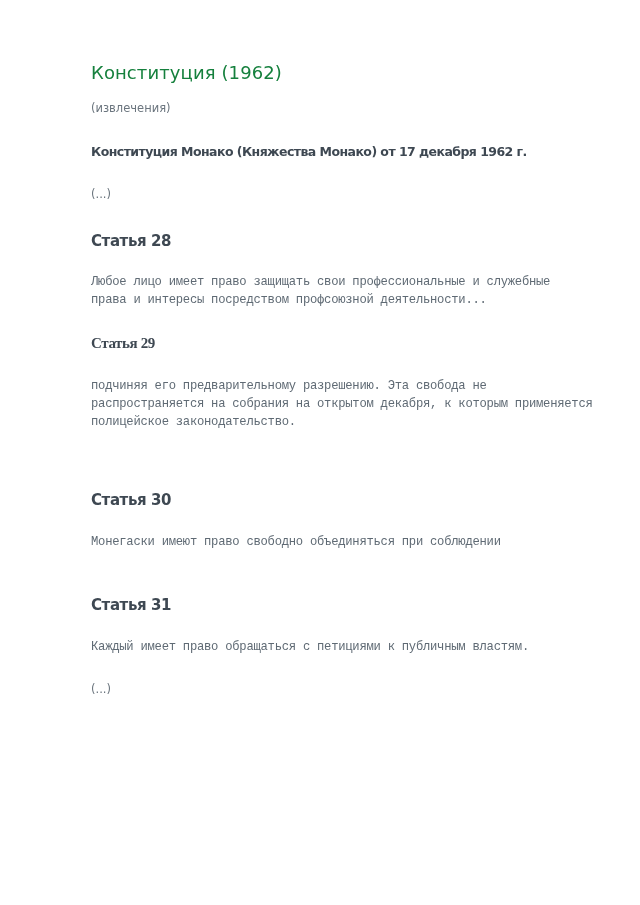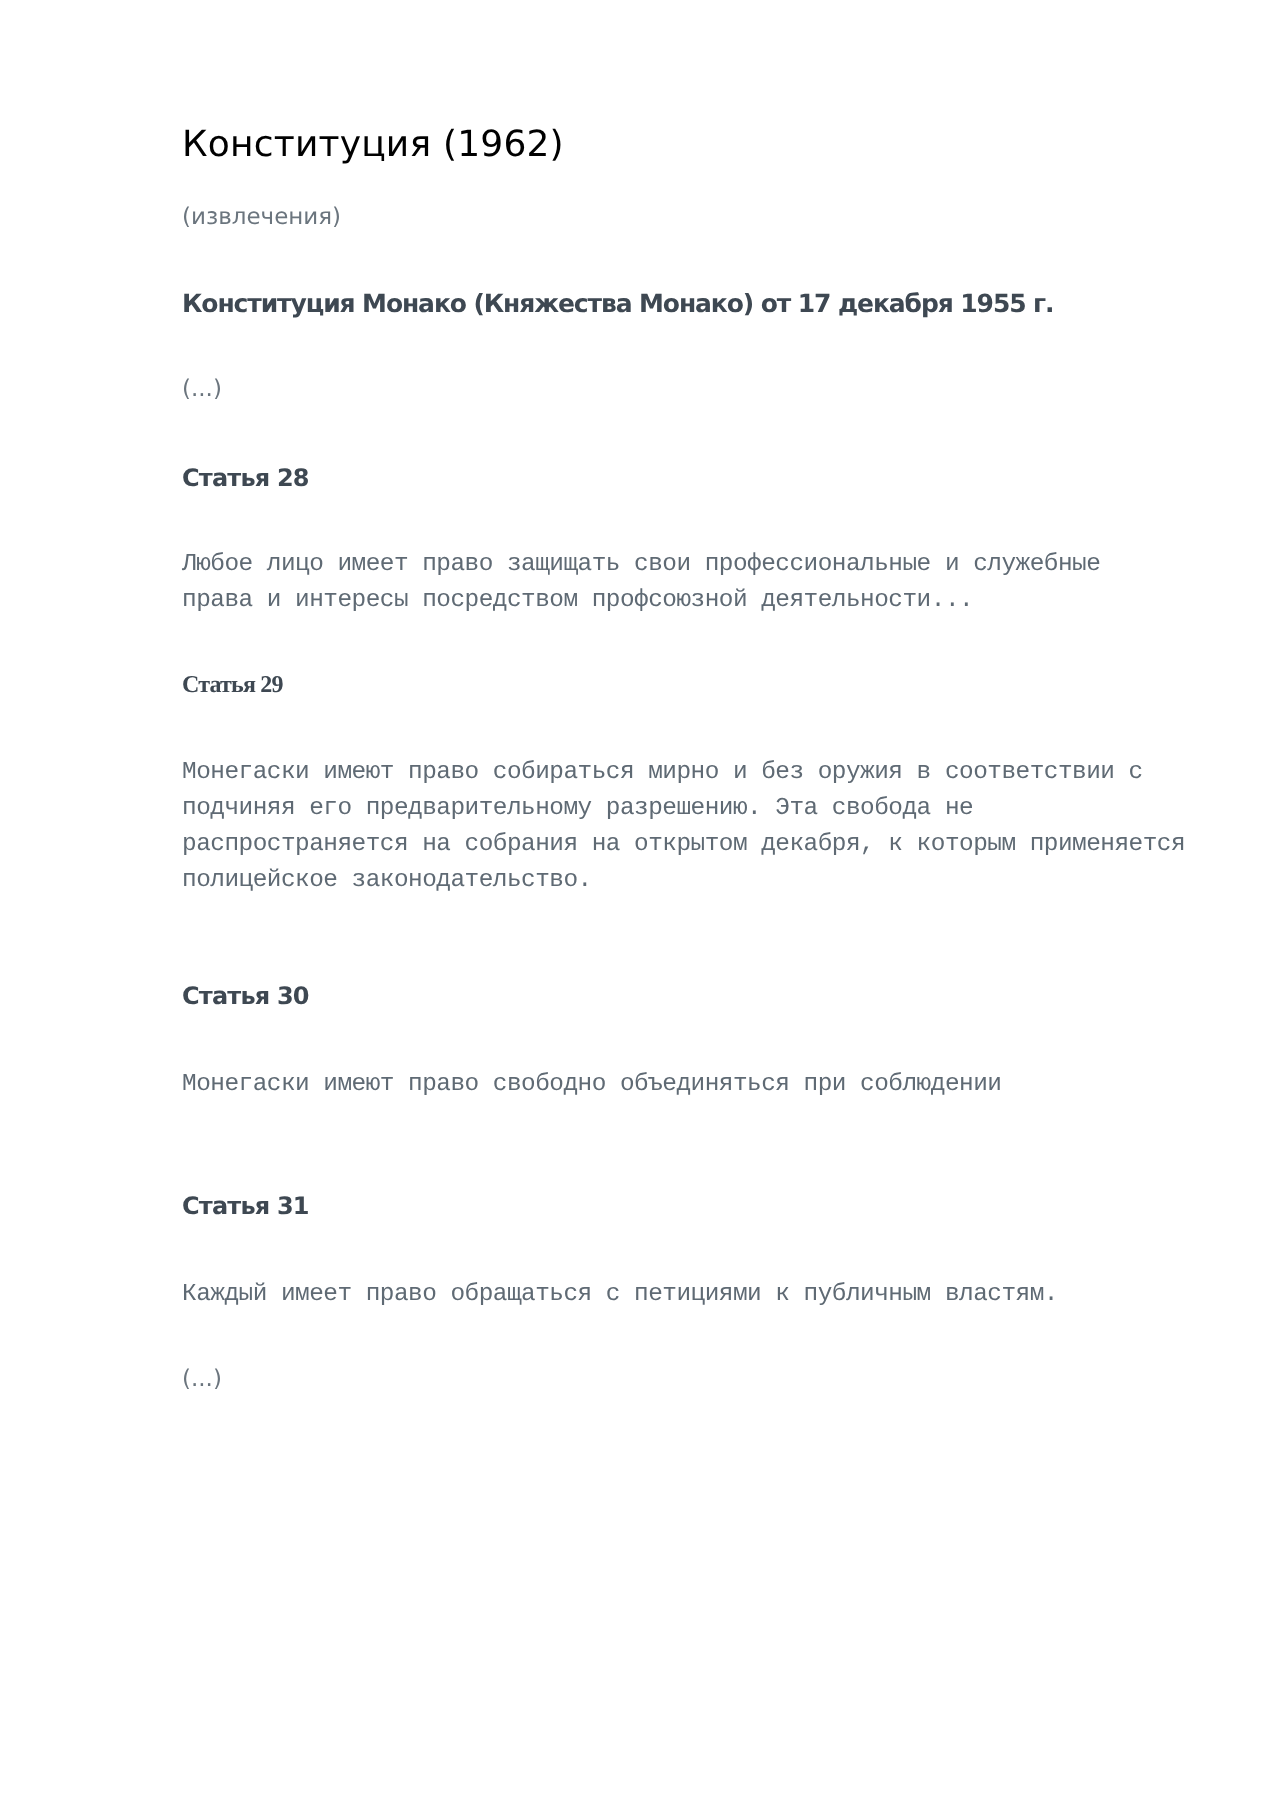--- a/index.html
+++ b/index.html
@@ -17,41 +17,41 @@
     .page {
       position: absolute;
       left: 91px;
       top: 0;
       width: 500px;
     }
     .abs { position: absolute; left: 0; white-space: nowrap; }
     .title {
       top: 62px;
       font-size: 18px;
-      color: #000000;
+      color: #15803d;
       letter-spacing: 0.1px;
     }
     .subtitle {
       top: 101px;
       font-size: 11.5px;
       color: #6b757e;
     }
     .doc-heading {
       top: 144px;
       font-size: 12.5px;
       font-weight: bold;
       color: #3e4852;
       letter-spacing: -0.55px;
     }
     .ellipsis {
       font-size: 11.5px;
       color: #6b757e;
     }
     .art-heading {
-      font-size: 12px;
+      font-size: 15px;
       font-weight: bold;
       color: #3e4852;
       letter-spacing: -0.4px;
     }
     .para {
       position: absolute;
       left: 0;
       width: 500px;
       font-size: 12.2px;
       line-height: 18px;
@@ -59,32 +59,31 @@
       letter-spacing: -0.25px;
     }
     .para .line { display: block; white-space: nowrap; font-family: Liberation Mono, monospace; }
   </style>
 </head>
 <body>
 
 <div class="page">
   <div class="abs title">Конституция (1962)</div>
   <div class="abs subtitle">(извлечения)</div>
-  <div class="abs doc-heading">Конституция Монако (Княжества Монако) от 17 декабря 1955 г.</div>
+  <div class="abs doc-heading">Конституция Монако (Княжества Монако) от 17 декабря 1962 г.</div>
   <div class="abs ellipsis" style="top:187px;">(...)</div>
 
   <div class="abs art-heading" style="top:232px;">Статья 28</div>
   <div class="para" style="top:273px;">
     <span class="line">Любое лицо имеет право защищать свои профессиональные и служебные</span>
     <span class="line">права и интересы посредством профсоюзной деятельности...</span>
   </div>
 
   <div class="abs art-heading" style="top:335px;font-family:Liberation Serif, serif;">Статья 29</div>
   <div class="para" style="top:377px;">
-    <span class="line">Монегаски имеют право собираться мирно и без оружия в соответствии с</span>
     <span class="line">подчиняя его предварительному разрешению. Эта свобода не</span>
     <span class="line">распространяется на собрания на открытом декабря, к которым применяется</span>
     <span class="line">полицейское законодательство.</span>
   </div>
 
   <div class="abs art-heading" style="top:491px;">Статья 30</div>
   <div class="para" style="top:533px;">
     <span class="line">Монегаски имеют право свободно объединяться при соблюдении</span>
   </div>
 

